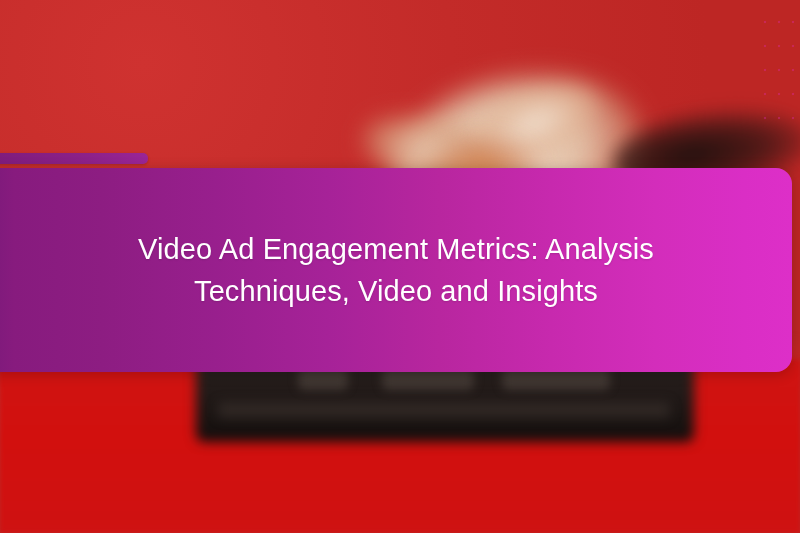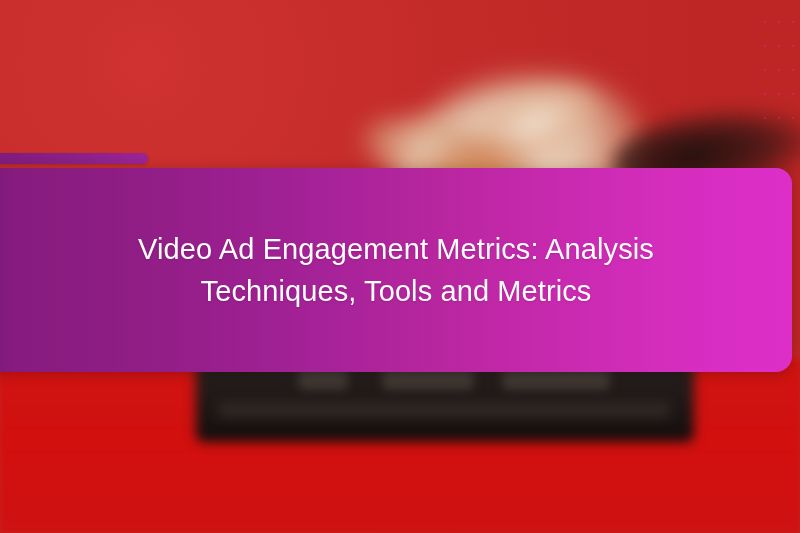--- a/index.html
+++ b/index.html
@@ -207,17 +207,17 @@
   <div class="dot-grid"></div>
 
   <div class="accent-bar"></div>
 
   <div class="banner-stub"></div>
 
   <div class="banner">
     <div class="banner-title">
       <span>Video Ad Engagement Metrics: Analysis</span>
       <br>
-      <span>Techniques, Tools and Metrics</span>
+      <span>Techniques, Video and Insights</span>
     </div>
   </div>
 
 </div>
 
 </body></html>

